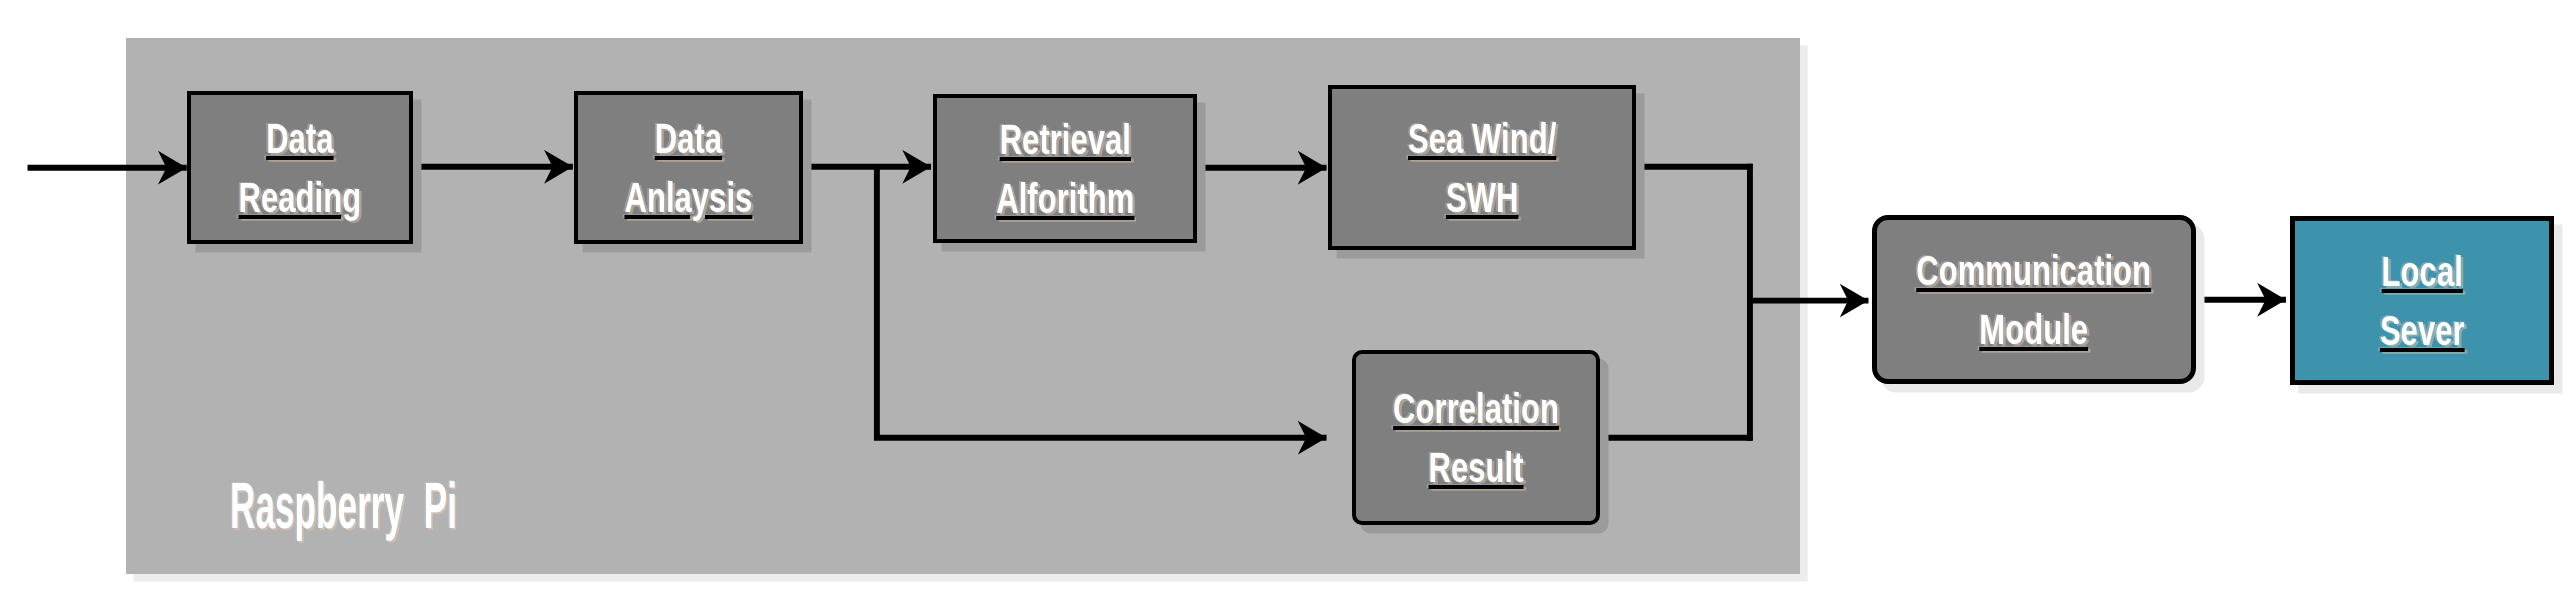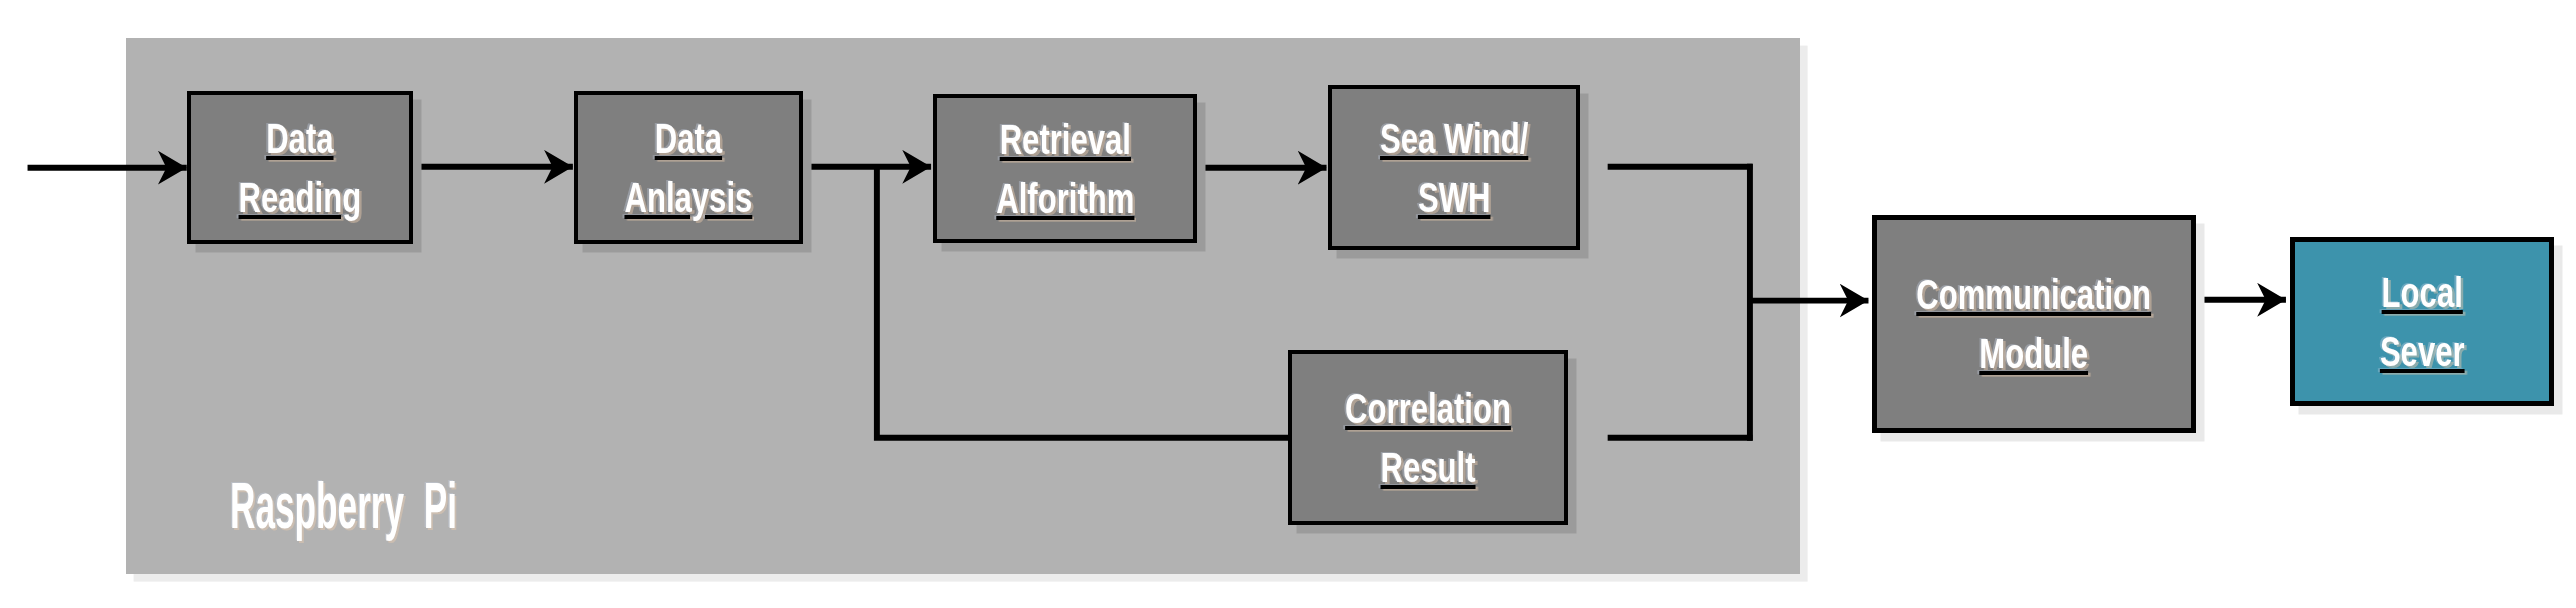--- a/index.html
+++ b/index.html
@@ -54,24 +54,24 @@
     text-align:center;
     color:var(--label-text);
     font-size:42px;line-height:59px;font-weight:700;
     transform:scaleX(0.74);
     text-shadow:3.4px 1.7px 0 rgba(235,205,175,0.45), -2.5px -0.8px 0 rgba(200,212,232,0.35);
   }
 
   #n-data-reading   {left:187px; top:91px; width:226px; height:153px;}
   #n-data-analysis  {left:574px; top:91px; width:229px; height:153px;}
   #n-retrieval      {left:933px;top:94px; width:264px; height:149px;}
-  #n-sea-wind       {left:1328px;top:85px; width:252px; height:165px;}
-  #n-correlation    {left:1288px;top:350px; width:280px; height:175px;}
-  #n-comm-module    {left:1872px;top:215px; width:324px; height:218px;}
-  #n-local-server   {left:2290px;top:216px; width:264px; height:169px;margin-top:21px;}
+  #n-sea-wind       {left:1328px;top:85px; width:308px; height:165px;}
+  #n-correlation    {left:1352px;top:350px; width:248px; height:175px;border-radius:10px;}
+  #n-comm-module    {left:1872px;top:215px; width:324px; height:169px;border-radius:16px;}
+  #n-local-server   {left:2290px;top:216px; width:264px; height:169px;}
 </style>
 </head>
 <body>
 
 <div id="canvas">
 
   <div class="container-box"></div>
   <div class="container-label">Raspberry  Pi</div>
 
   <svg id="wires" width="2576" height="608" viewBox="0 0 3041 718">

